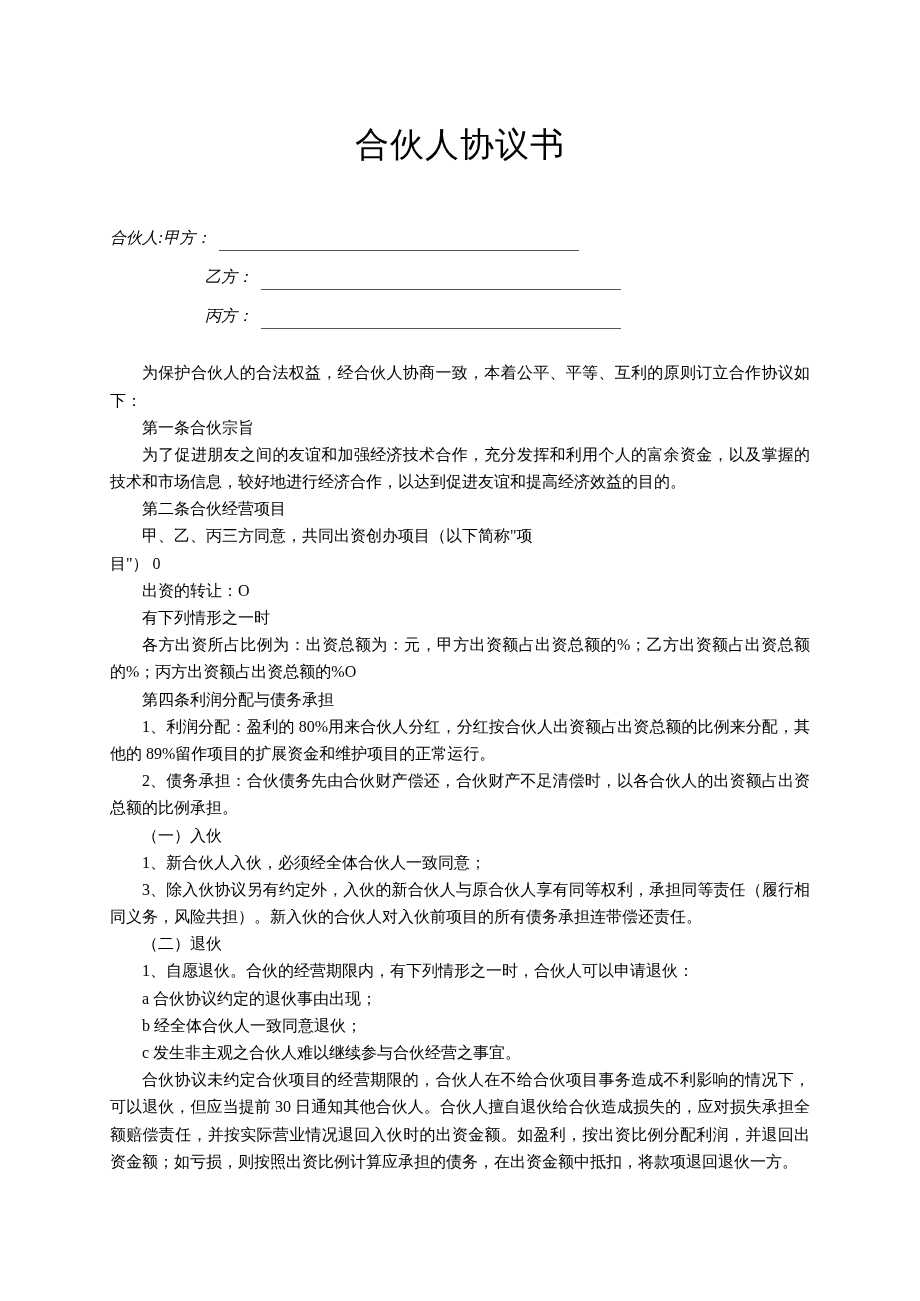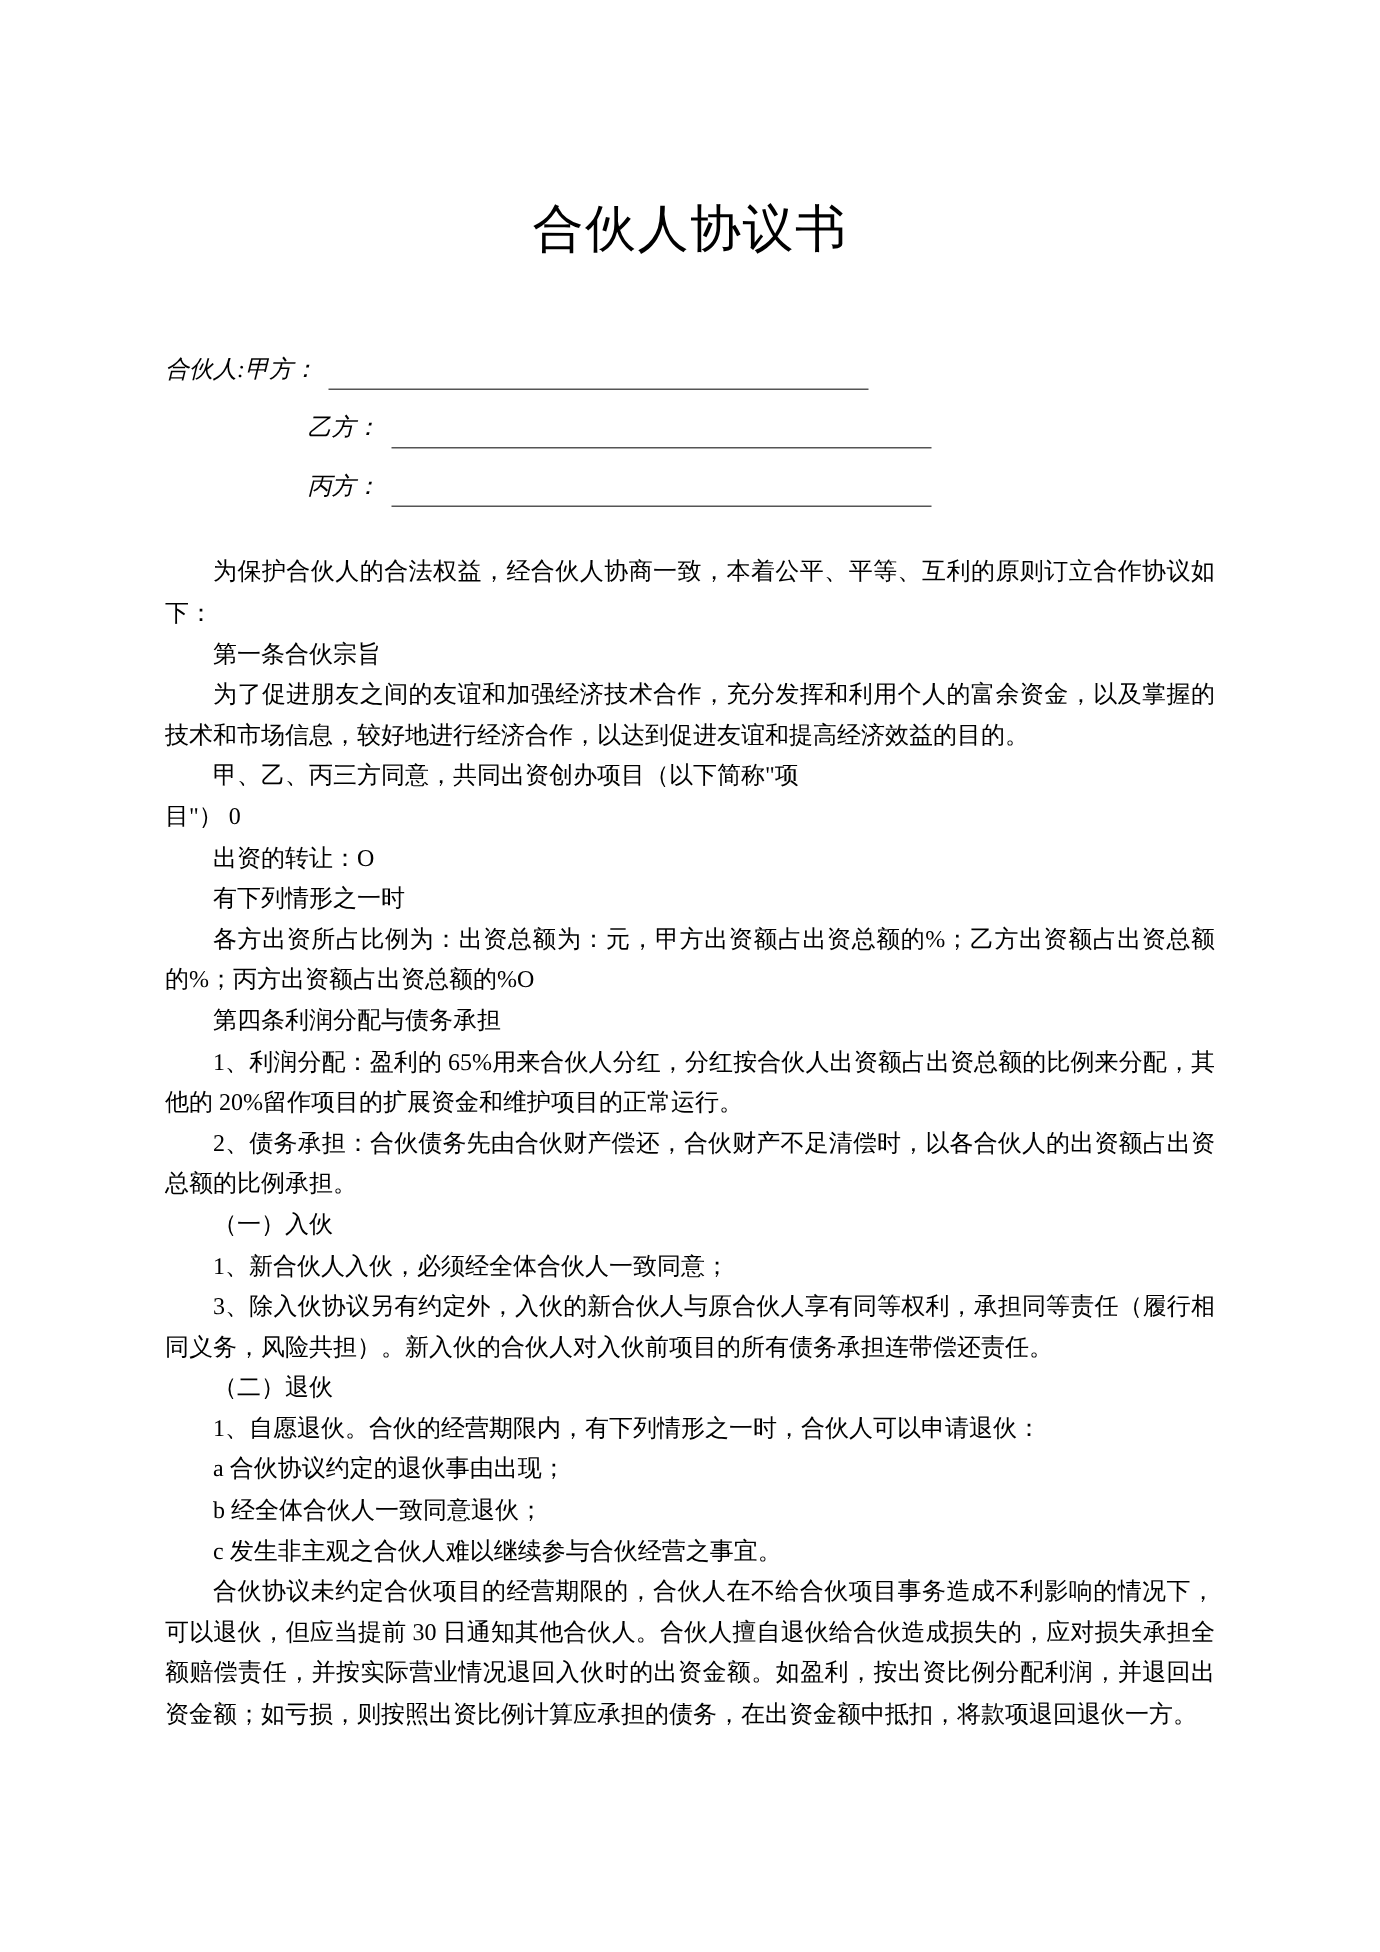--- a/index.html
+++ b/index.html
@@ -5,25 +5,24 @@
   body {
     margin: 0;
     padding: 0;
     background: #fff;
     font-family: "SimSun", "宋体", serif;
     color: #000;
     width: 920px;
   }
   .page {
     width: 920px;
-    padding: 88px 110px 60px 110px;
+    padding: 116px 110px 60px 110px;
     box-sizing: border-box;
     font-size: 16px;
     line-height: 1.7;
-    margin-top: 37px;
   }
   h1.title {
     font-family: "SimSun", "宋体", serif;
     font-weight: normal;
     font-size: 34px;
     text-align: center;
     margin: 0 0 50px 0;
     letter-spacing: 1px;
   }
   .parties {
@@ -81,29 +80,30 @@
       <span class="party-line"></span>
     </div>
   </div>
 
   <div class="body-text">
     <p>为保护合伙人的合法权益，经合伙人协商一致，本着公平、平等、互利的原则订立合作协议如下：</p>
 
     <p>第一条合伙宗旨</p>
     <p>为了促进朋友之间的友谊和加强经济技术合作，充分发挥和利用个人的富余资金，以及掌握的技术和市场信息，较好地进行经济合作，以达到促进友谊和提高经济效益的目的。</p>
 
+    <p>第二条合伙经营项目</p>
     <p>甲、乙、丙三方同意，共同出资创办项目（以下简称"项</p>
     <p class="no-indent">目"） 0</p>
     <p>出资的转让：O</p>
 
     <p>有下列情形之一时</p>
     <p>各方出资所占比例为：出资总额为：元，甲方出资额占出资总额的%；乙方出资额占出资总额的%；丙方出资额占出资总额的%O</p>
 
     <p>第四条利润分配与债务承担</p>
-    <p>1、利润分配：盈利的 65%用来合伙人分红，分红按合伙人出资额占出资总额的比例来分配，其他的 20%留作项目的扩展资金和维护项目的正常运行。</p>
+    <p>1、利润分配：盈利的 80%用来合伙人分红，分红按合伙人出资额占出资总额的比例来分配，其他的 89%留作项目的扩展资金和维护项目的正常运行。</p>
     <p>2、债务承担：合伙债务先由合伙财产偿还，合伙财产不足清偿时，以各合伙人的出资额占出资总额的比例承担。</p>
 
     <p>（一）入伙</p>
     <p>1、新合伙人入伙，必须经全体合伙人一致同意；</p>
     <p>3、除入伙协议另有约定外，入伙的新合伙人与原合伙人享有同等权利，承担同等责任（履行相同义务，风险共担）。新入伙的合伙人对入伙前项目的所有债务承担连带偿还责任。</p>
 
     <p>（二）退伙</p>
     <p>1、自愿退伙。合伙的经营期限内，有下列情形之一时，合伙人可以申请退伙：</p>
     <p>a 合伙协议约定的退伙事由出现；</p>
     <p>b 经全体合伙人一致同意退伙；</p>

